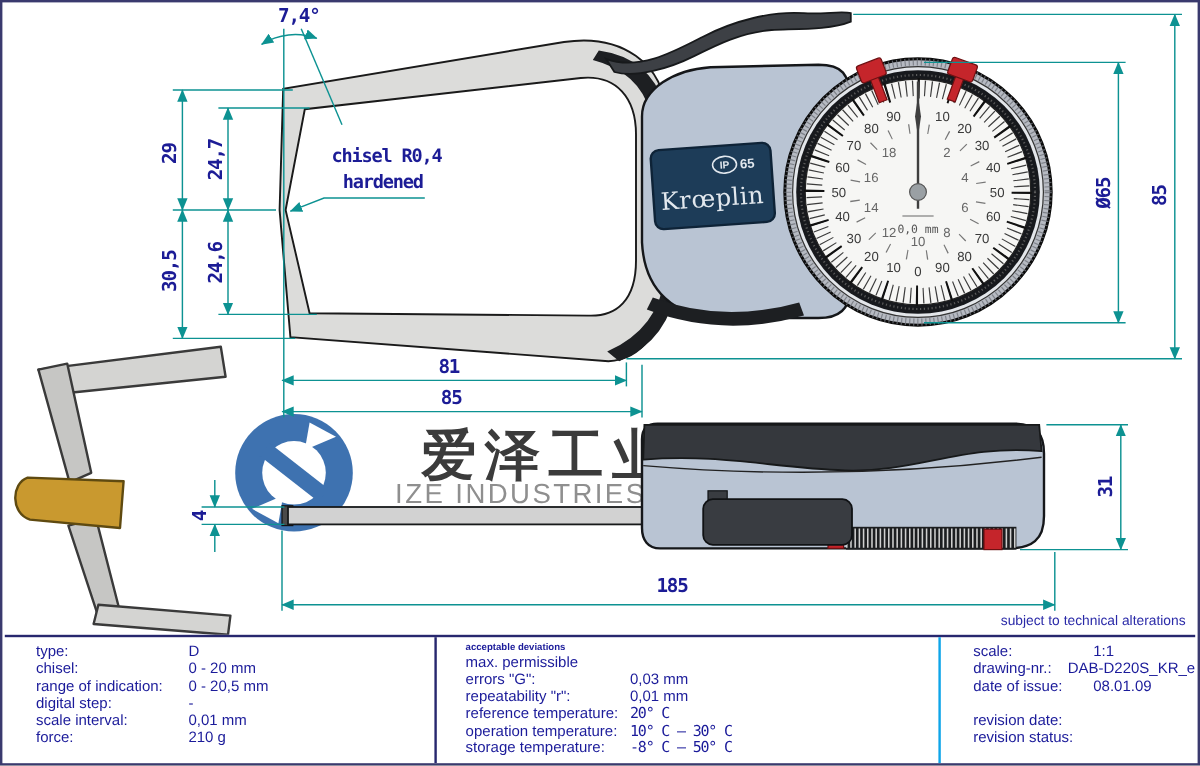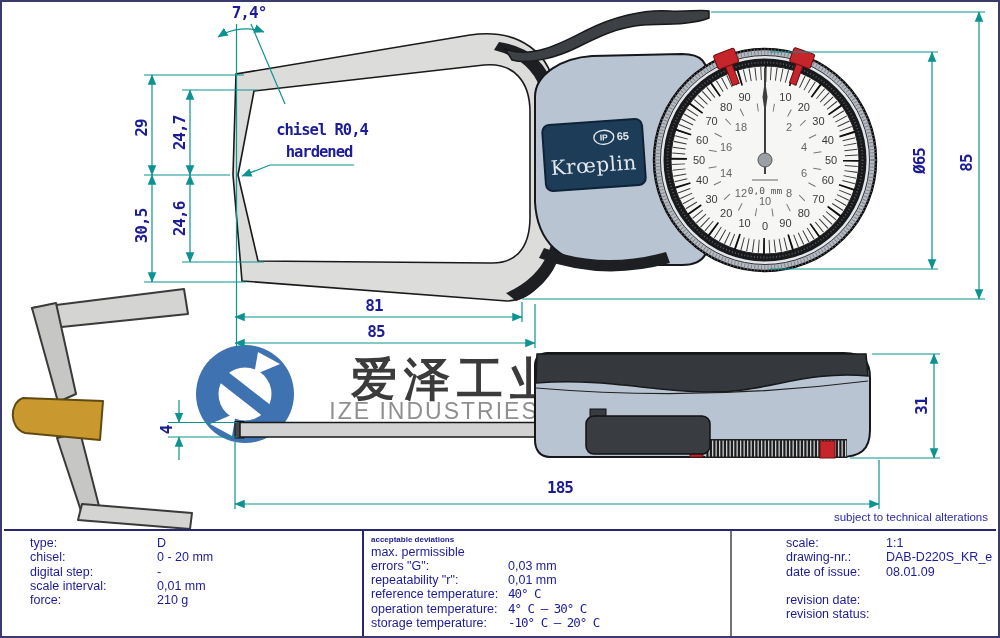--- a/index.html
+++ b/index.html
@@ -2,26 +2,26 @@
 <html><head>
 <meta charset="utf-8">
 <style>
   html,body{margin:0;padding:0;background:#888;}
   #page{position:relative;width:1000px;height:638px;background:#fff;border:2px solid #3a3a6e;box-sizing:border-box;overflow:hidden;font-family:"Liberation Sans",sans-serif;}
   #drawing{position:absolute;left:0;top:0;}
   
   #spec-table{position:absolute;left:2px;right:2px;bottom:0;top:527px;border-top:2px solid #27276e;display:flex;color:#1b1b9a;}
   .tcol{box-sizing:border-box;padding-top:5px;overflow:hidden;}
   .tcol1{width:360px;border-right:2px solid #27276e;padding-left:26px;}
-  .tcol2{width:368px;border-right:2px solid #737373;padding-left:7px;}
+  .tcol2{width:420px;border-right:2px solid #0ea5e9;padding-left:24px;}
   .tcol3{flex:1;padding-left:27px;}
   .trow{display:flex;line-height:14.3px;font-size:12.5px;font-weight:normal;white-space:nowrap;}
   .tcol1 .tlabel{width:127px;}
   .tcol2 .tlabel{width:137px;}
-  .tcol3 .tlabel{width:100px;margin-left:27px;}
+  .tcol3 .tlabel{width:100px;}
   .tsmall{font-size:8px;font-weight:bold;line-height:8.5px;white-space:nowrap;}
   .tech{font-family:"DejaVu Sans Mono",monospace;letter-spacing:-1px;}
   .tspacer{height:14px;}
   
   .dimtxt{font-family:"DejaVu Sans Mono",monospace;font-size:16px;font-weight:bold;fill:#1c1c96;letter-spacing:-1px;}
   .annot{font-family:"DejaVu Sans Mono",monospace;font-size:15.5px;font-weight:bold;fill:#1c1c96;letter-spacing:-1px;}
   .dialnum{font-family:"Liberation Sans",sans-serif;font-size:11px;fill:#3a3a3a;}
   .dialnum2{font-family:"Liberation Sans",sans-serif;font-size:11px;fill:#666;}
   .dialcenter{font-family:"DejaVu Sans Mono",monospace;font-size:9.5px;fill:#555;}
   .brand{font-family:"DejaVu Serif",serif;font-size:20px;fill:#e2e8ee;letter-spacing:.5px;}
@@ -226,20 +226,24 @@
   <div class="tcol tcol1">
     <div class="trow">
           <span class="tlabel">type:</span>
           <span>D</span>
         </div>
     <div class="trow">
           <span class="tlabel">chisel:</span>
           <span>0 - 20 mm</span>
         </div>
     <div class="trow">
+          <span class="tlabel">range of indication:</span>
+          <span>0 - 20,5 mm</span>
+        </div>
+    <div class="trow">
           <span class="tlabel">digital step:</span>
           <span>-</span>
         </div>
     <div class="trow">
           <span class="tlabel">scale interval:</span>
           <span>0,01 mm</span>
         </div>
     <div class="trow">
           <span class="tlabel">force:</span>
           <span>210 g</span>
@@ -253,29 +257,29 @@
     <div class="trow">
           <span class="tlabel">errors "G":</span>
           <span>0,03 mm</span>
         </div>
     <div class="trow">
           <span class="tlabel">repeatability "r":</span>
           <span>0,01 mm</span>
         </div>
     <div class="trow">
           <span class="tlabel">reference temperature:</span>
-          <span class="tech">40° C</span>
+          <span class="tech">20° C</span>
         </div>
     <div class="trow">
           <span class="tlabel">operation temperature:</span>
-          <span class="tech">4° C – 30° C</span>
+          <span class="tech">10° C – 30° C</span>
         </div>
     <div class="trow">
           <span class="tlabel">storage temperature:</span>
-          <span class="tech">-10° C – 20° C</span>
+          <span class="tech">-8° C – 50° C</span>
         </div>
   </div>
   <div class="tcol tcol3">
     <div class="trow">
           <span class="tlabel">scale:</span>
           <span>1:1</span>
         </div>
     <div class="trow">
           <span class="tlabel">drawing-nr.:</span>
           <span>DAB-D220S_KR_e</span>

